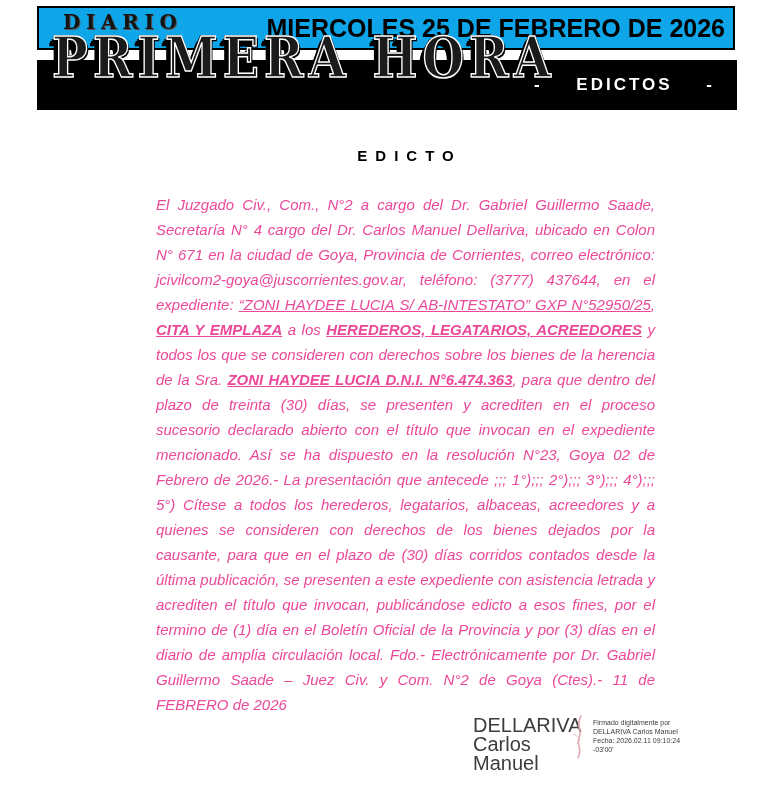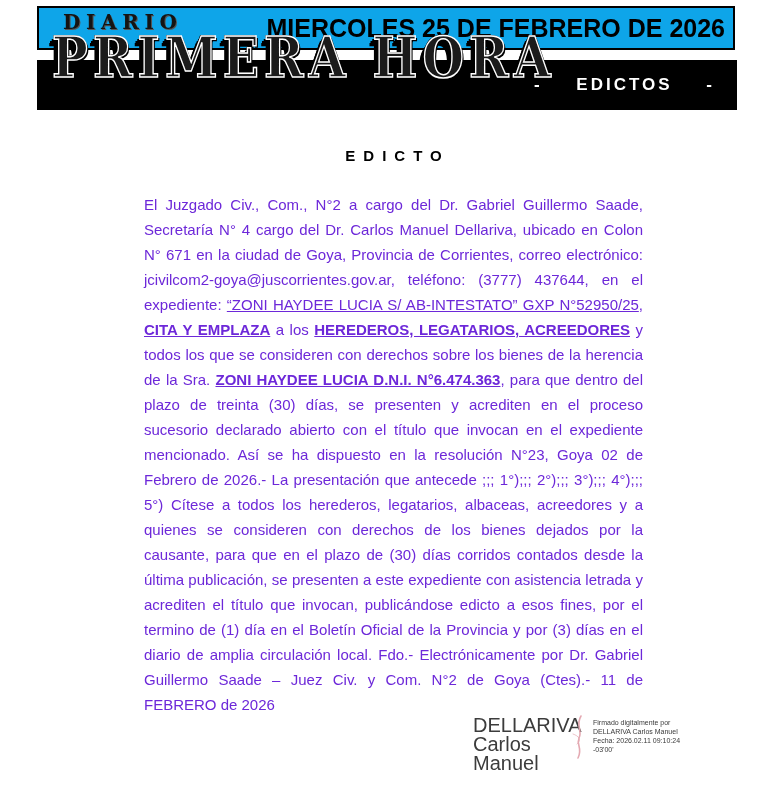--- a/index.html
+++ b/index.html
@@ -39,31 +39,32 @@
     font-family:"DejaVu Serif",serif;font-weight:bold;font-size:56px;line-height:1.2;
     color:#1b1b1b;
     -webkit-text-stroke:1.5px #ffffff;
     text-shadow:-3px 3px 0 #000,-5px 5px 0 #000,-6px 7px 0 #000,2px 2px 0 #000,-1px -1px 0 #000;
     letter-spacing:6px;white-space:nowrap;
     transform:scaleX(.85);transform-origin:left top;
   }
 
   
   .doc{
-    position:absolute;left:144px;top:140px;width:499px;
+    position:absolute;left:156px;top:140px;width:499px;
   }
   .edict-title{
     text-align:center;font-weight:bold;font-size:15px;letter-spacing:8px;
     padding-left:8px; 
     margin:7px 0 0 0;
   }
   .edict-body{
     margin:28px 0 16px 0;
     font-size:15px;line-height:25px;text-align:justify;text-justify:inter-word;
-    color:#6d28d9;
+    color:#ec4899;
+    font-style:italic;
   }
   .edict-body span.b{font-weight:bold;}
   .edict-body span.u{text-decoration:underline;}
 
   
   .signature{
     position:absolute;left:473px;top:716px;display:flex;align-items:flex-start;
   }
   .signer-name{
     font-size:20px;line-height:19px;color:var(--signer-text,#3c3c3c);

